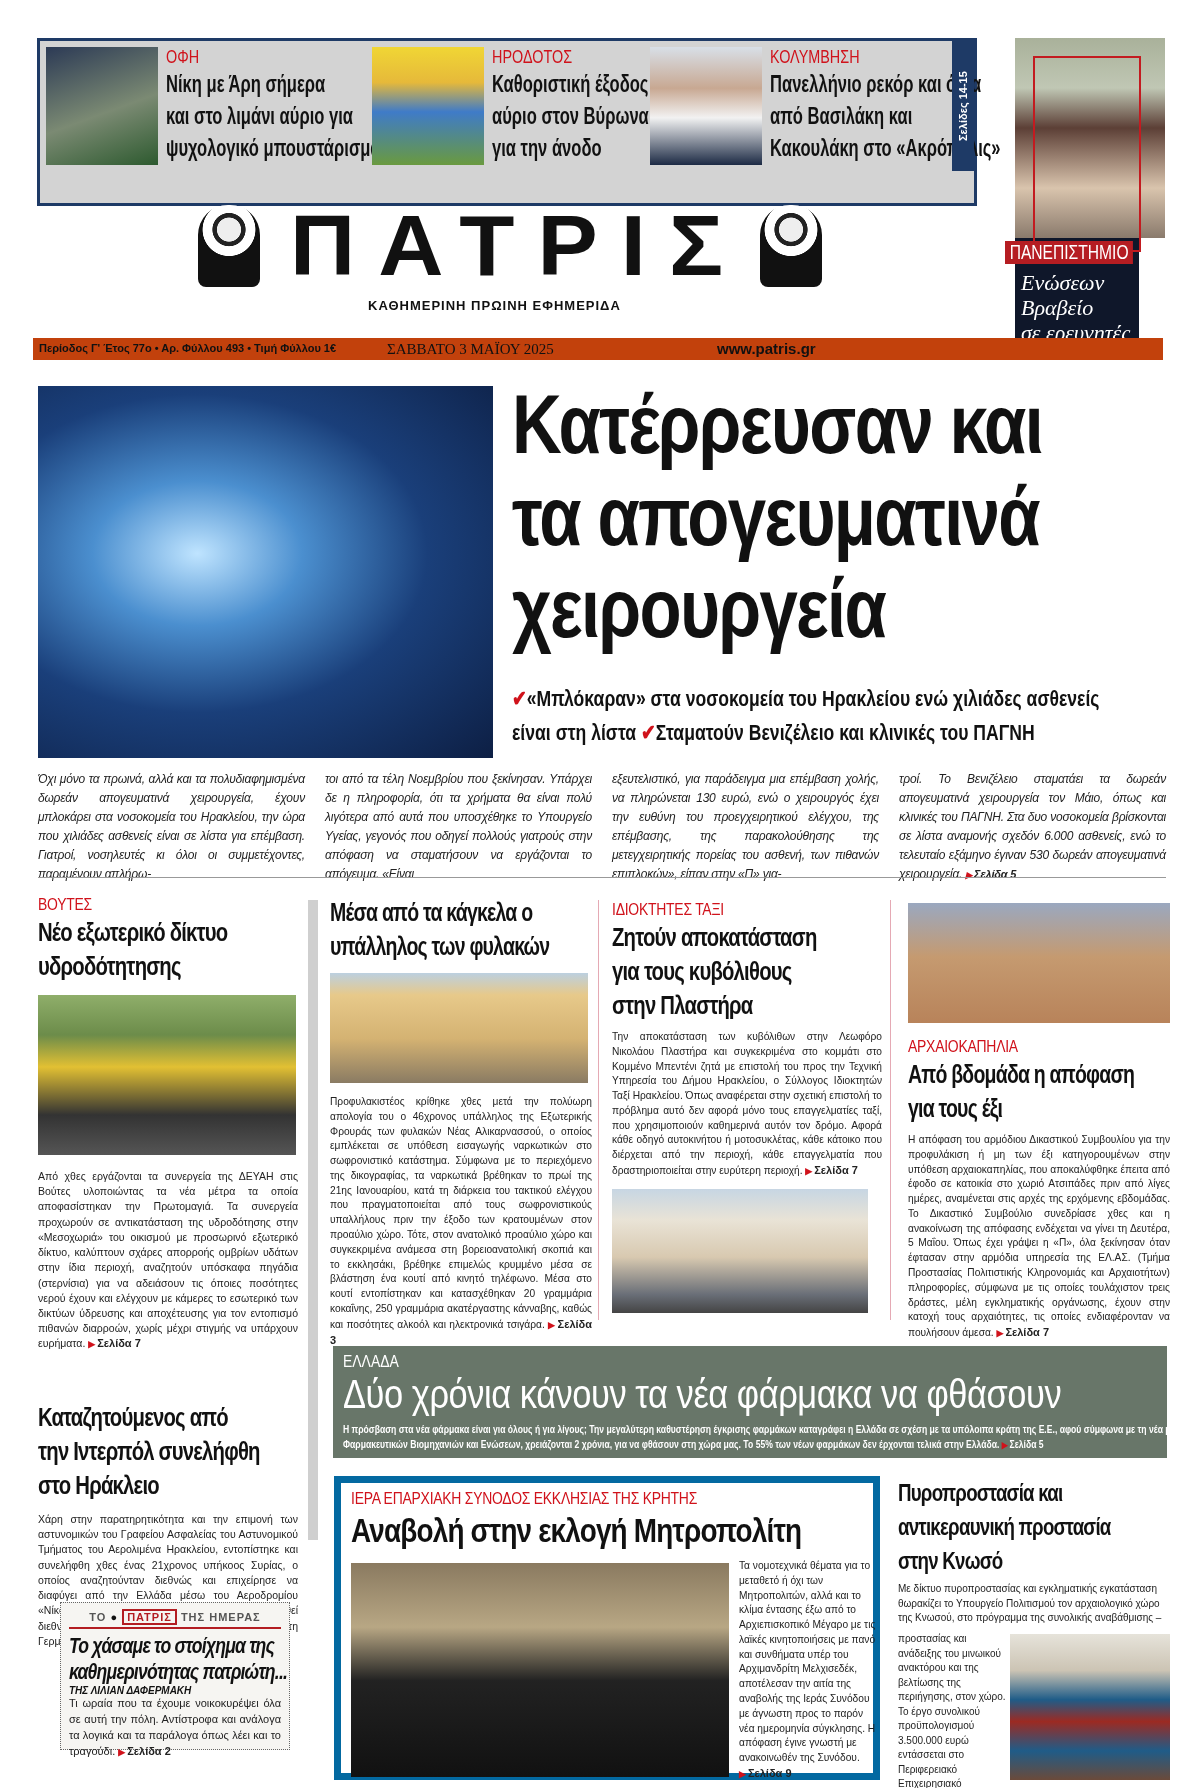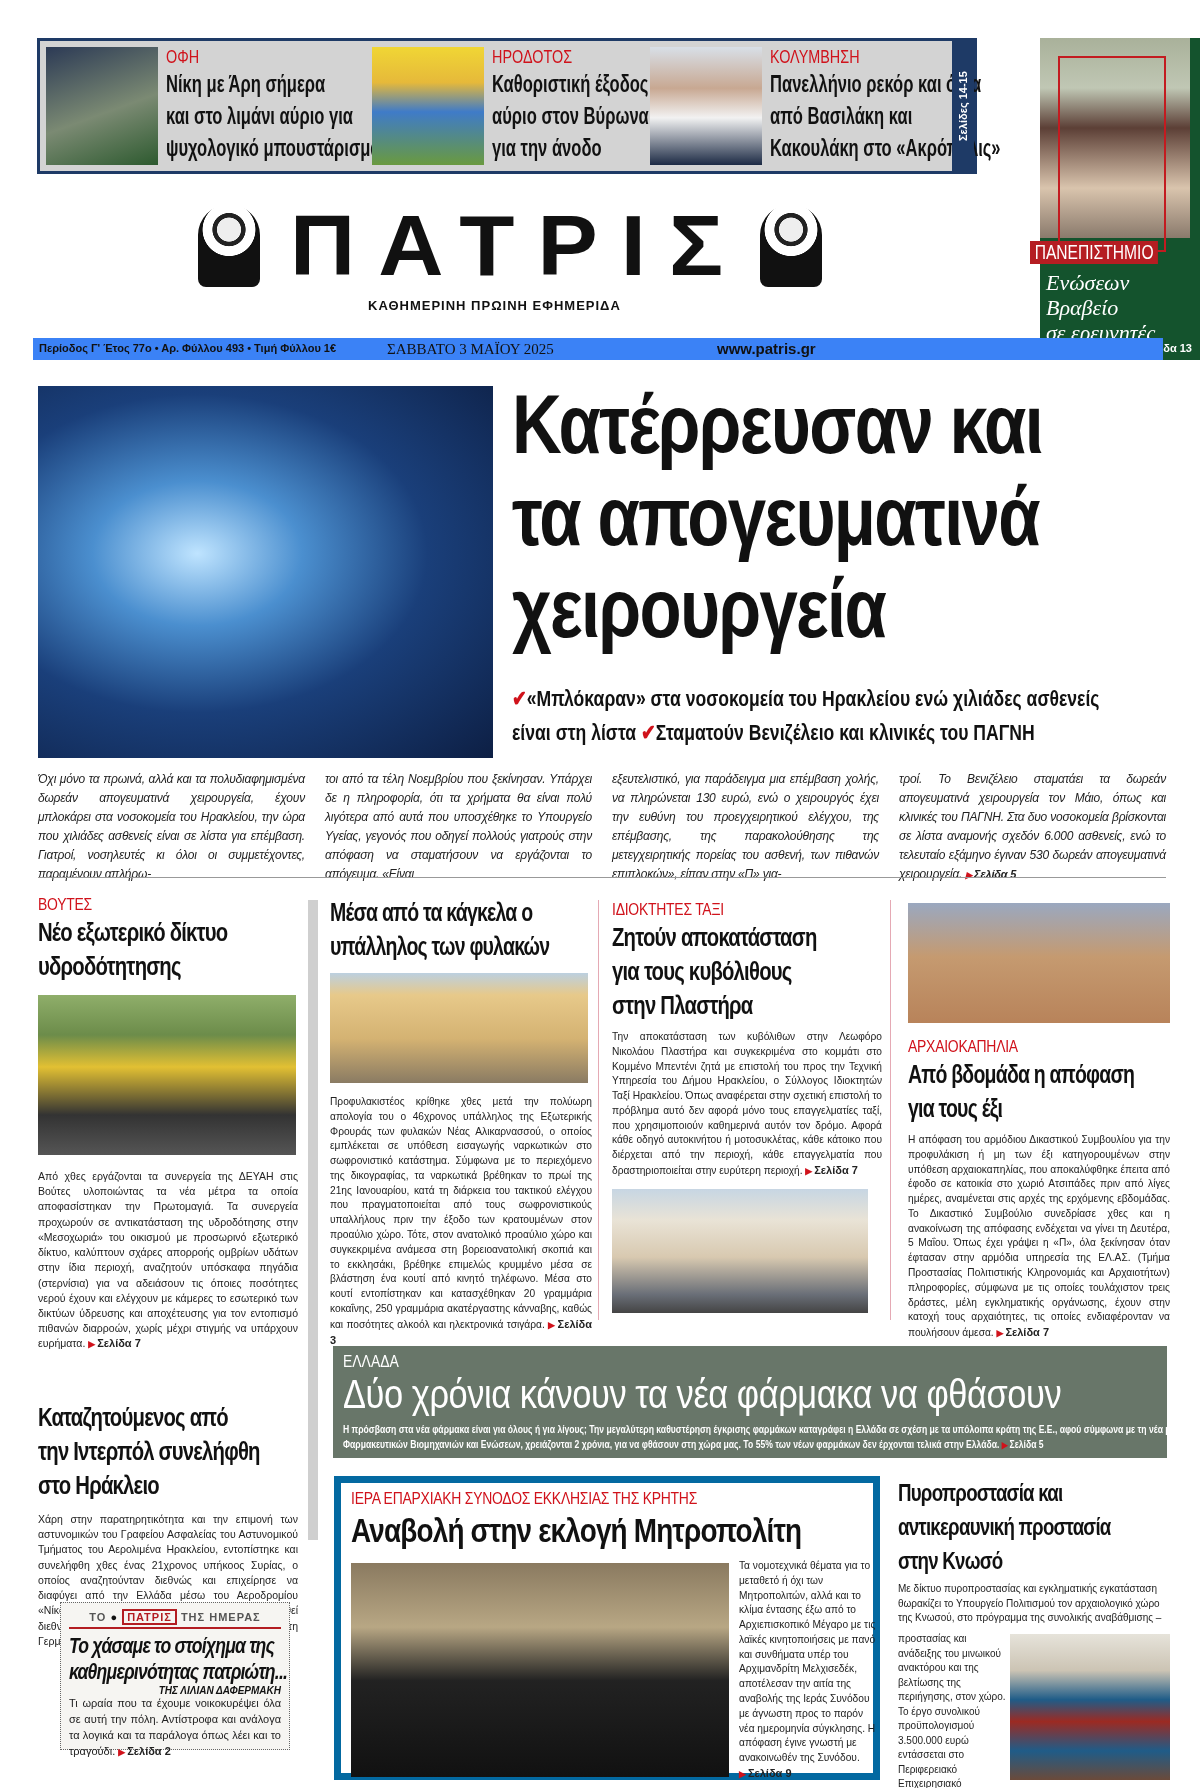--- a/index.html
+++ b/index.html
@@ -5,40 +5,40 @@
 *{box-sizing:border-box;margin:0;padding:0}
 body{width:1200px;height:1788px;background:#fff;font-family:"Liberation Sans",sans-serif;color:#111;position:relative;overflow:hidden}
 .abs{position:absolute}
 .kicker{color:#d0121b;font-size:17px;letter-spacing:-0.3px;transform:scaleX(.82);transform-origin:left;white-space:nowrap}
 .hl{font-weight:bold;letter-spacing:-1px;transform:scaleX(.78);transform-origin:left;white-space:nowrap;line-height:1.28}
 .body-s{font-size:10.5px;line-height:1.45;text-align:justify;color:#222}
 .pageref{font-weight:bold;font-size:11px}
 .pageref:before{content:"▶";color:#d0121b;font-size:9px;margin-right:2px}
 .img{background:#888;overflow:hidden}
 
-#teasers{left:37px;top:38px;width:940px;height:136px;background:#d3d3d3;border:3px solid #1e3a66}
+#teasers{left:37px;top:38px;width:940px;height:168px;background:#d3d3d3;border:3px solid #1e3a66}
 .teaser{position:absolute;top:6px;height:118px}
 .t-img{position:absolute;top:0;width:112px;height:118px}
 .t-text{position:absolute;top:0;left:120px;width:200px}
 .t-kick{color:#d0121b;font-size:18px;transform:scaleX(.8);transform-origin:left;white-space:nowrap}
 .t-hl{font-weight:bold;font-size:23px;line-height:32px;transform:scaleX(.72);transform-origin:left;white-space:nowrap;color:#111}
 #pages-tab{position:absolute;right:0;top:0;width:22px;height:130px;background:#1e3a66;color:#fff;font-size:11px;font-weight:bold;writing-mode:vertical-rl;transform:rotate(180deg);text-align:center;line-height:22px}
 
-#uni{left:1040px;top:38px;width:160px;height:322px;background:#14532d}
+#uni{left:1015px;top:38px;width:124px;height:322px;background:#0f172a}
 #uni-photo{position:absolute;left:0;top:0;width:150px;height:200px;background:linear-gradient(180deg,#a9b19a 0%,#c0c7b4 25%,#5c3f36 45%,#d9c4ad 75%,#8a7a6c 100%)}
 #uni-frame{position:absolute;left:18px;top:18px;width:108px;height:196px;border:2px solid #c31b20}
 #uni-kick{position:absolute;left:-10px;top:203px;background:#b51d22;color:#fff;font-size:20px;padding:0 6px;transform:scaleX(.78);transform-origin:left;white-space:nowrap}
 #uni-hl{position:absolute;left:6px;top:232px;color:#fff;font-style:italic;font-size:22px;line-height:25px;font-family:"Liberation Serif",serif}
 #uni-ref{position:absolute;right:8px;top:304px;color:#fff;font-size:11px;font-weight:bold}
 
 #logo{left:290px;top:196px;font-family:"Liberation Sans",sans-serif;font-weight:bold;font-size:86px;letter-spacing:22px;transform:scaleX(1.05);transform-origin:left}
 #tagline{left:368px;top:298px;font-size:13px;font-weight:bold;letter-spacing:1px}
 .portrait{width:62px;height:82px;border-radius:30px 30px 8px 8px;background:radial-gradient(circle at 50% 30%,#eee 0 18%,#222 19% 25%,#fff 26% 40%,#111 41%)}
 
-#datebar{left:33px;top:338px;width:1130px;height:22px;background:#3b82f6;font-size:12px;font-weight:bold}
+#datebar{left:33px;top:338px;width:1130px;height:22px;background:#c2410c;font-size:12px;font-weight:bold}
 #datebar span{position:absolute;top:4px;white-space:nowrap}
 
 #lead-img{left:38px;top:386px;width:455px;height:372px;background:radial-gradient(ellipse at 35% 45%,#bfe4ff 0%,#4b8fcf 25%,#1a3f7a 55%,#0d1f44 100%)}
 #lead-hl{left:512px;top:378px;font-family:"Liberation Sans",sans-serif;font-weight:bold;font-size:84px;line-height:92px;letter-spacing:-2px;transform:scaleX(.82);transform-origin:left;white-space:nowrap}
 #lead-sub{left:512px;top:682px;width:680px;font-weight:bold;font-size:22px;line-height:34px;transform:scaleX(.8);transform-origin:left;white-space:nowrap}
 .tick{color:#d0121b}
 #lead-body{left:38px;top:770px;width:1128px;display:flex;gap:20px}
 #lead-body p{flex:1;font-style:italic;font-size:12px;line-height:19px;text-align:justify;color:#222;letter-spacing:-0.2px}
 #rule1{left:38px;top:877px;width:1128px;height:1px;background:#999}
 
@@ -152,21 +152,21 @@
   <div style="text-align:center;font-size:11px;font-weight:bold;color:#555;letter-spacing:1px;border-bottom:2px solid #b31d22;padding-bottom:4px">
     <span>ΤΟ</span>
     <span style="color:#111">●</span>
     <span style="color:#b31d22;border:2px solid #b31d22;padding:0 3px">ΠΑΤΡΙΣ</span>
     <span>ΤΗΣ ΗΜΕΡΑΣ</span>
   </div>
   <div class="hl" style="font-style:italic;font-size:22px;line-height:26px;margin-top:4px;transform:scaleX(.8)">
     <div>Το χάσαμε το στοίχημα της</div>
     <div>καθημερινότητας πατριώτη...</div>
   </div>
-  <div style="text-align:right;font-style:italic;font-weight:bold;font-size:10px">ΤΗΣ ΛΙΛΙΑΝ ΔΑΦΕΡΜΑΚΗ</div>
+  <div style="text-align:left;font-style:italic;font-weight:bold;font-size:10px">ΤΗΣ ΛΙΛΙΑΝ ΔΑΦΕΡΜΑΚΗ</div>
   <p class="body-s" style="font-size:11px"><span>Τι ωραία που τα έχουμε νοικοκυρέψει όλα σε αυτή την πόλη. Αντίστροφα και ανάλογα τα λογικά και τα παράλογα όπως λέει και το τραγούδι.</span> <span class="pageref">Σελίδα 2</span></p>
 </div>
 
 <div class="abs vline gray" style="left:308px;top:900px;height:640px"></div>
 
 <div class="abs" style="left:330px;top:895px;width:262px">
   <div class="hl" style="font-size:25px;line-height:34px">
     <div>Μέσα από τα κάγκελα ο</div>
     <div>υπάλληλος των φυλακών</div>
   </div>

